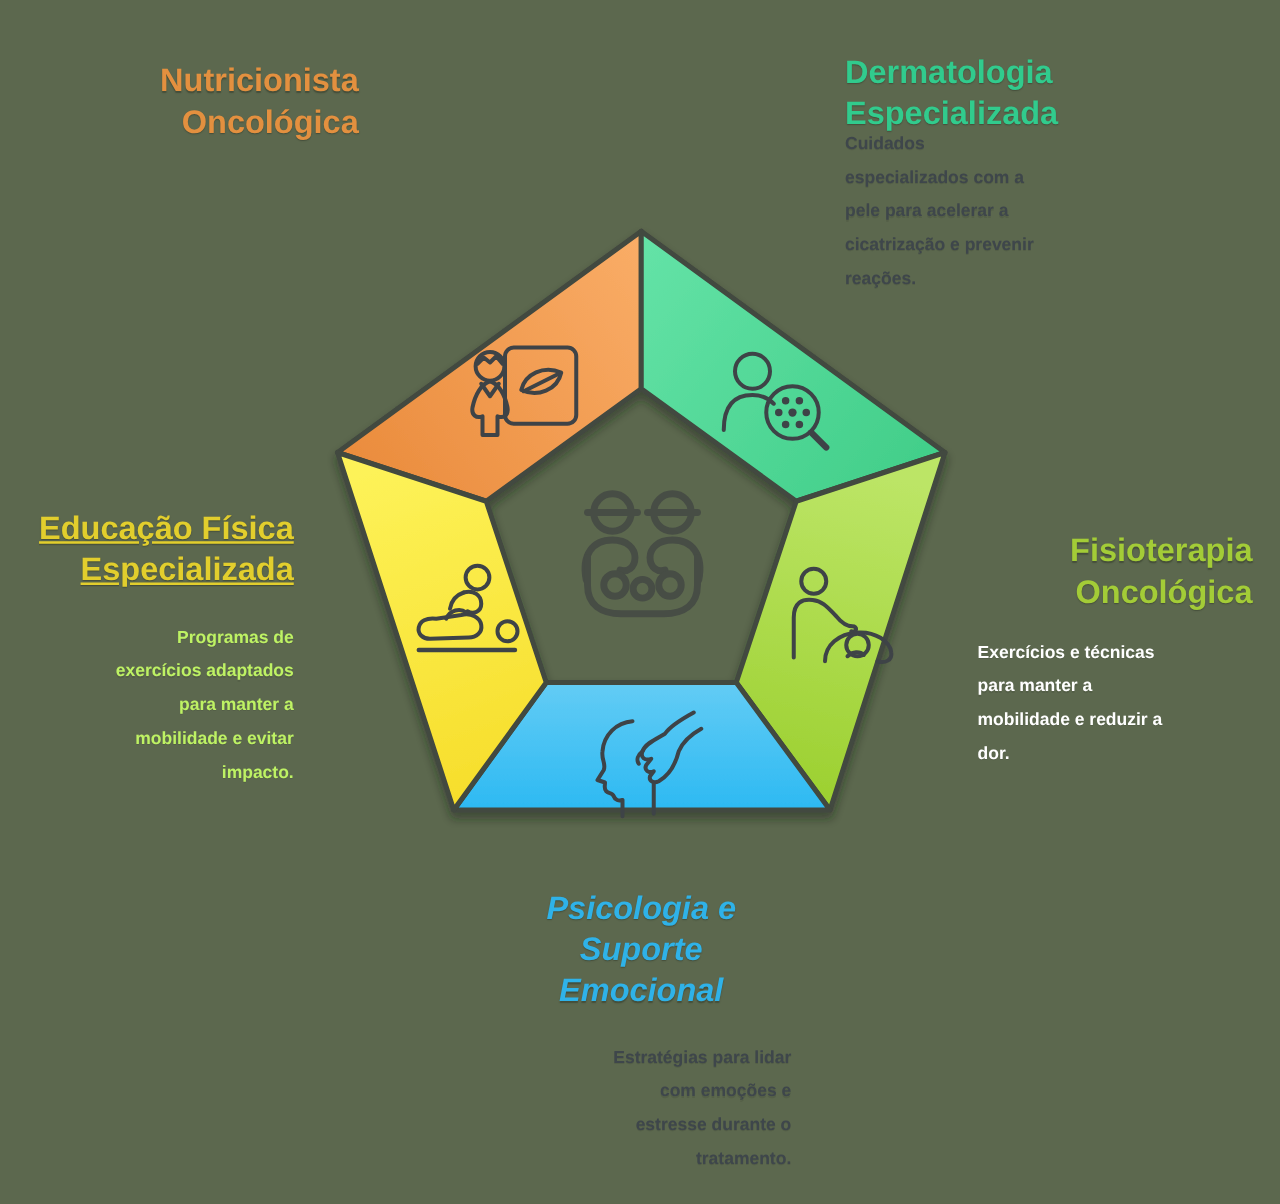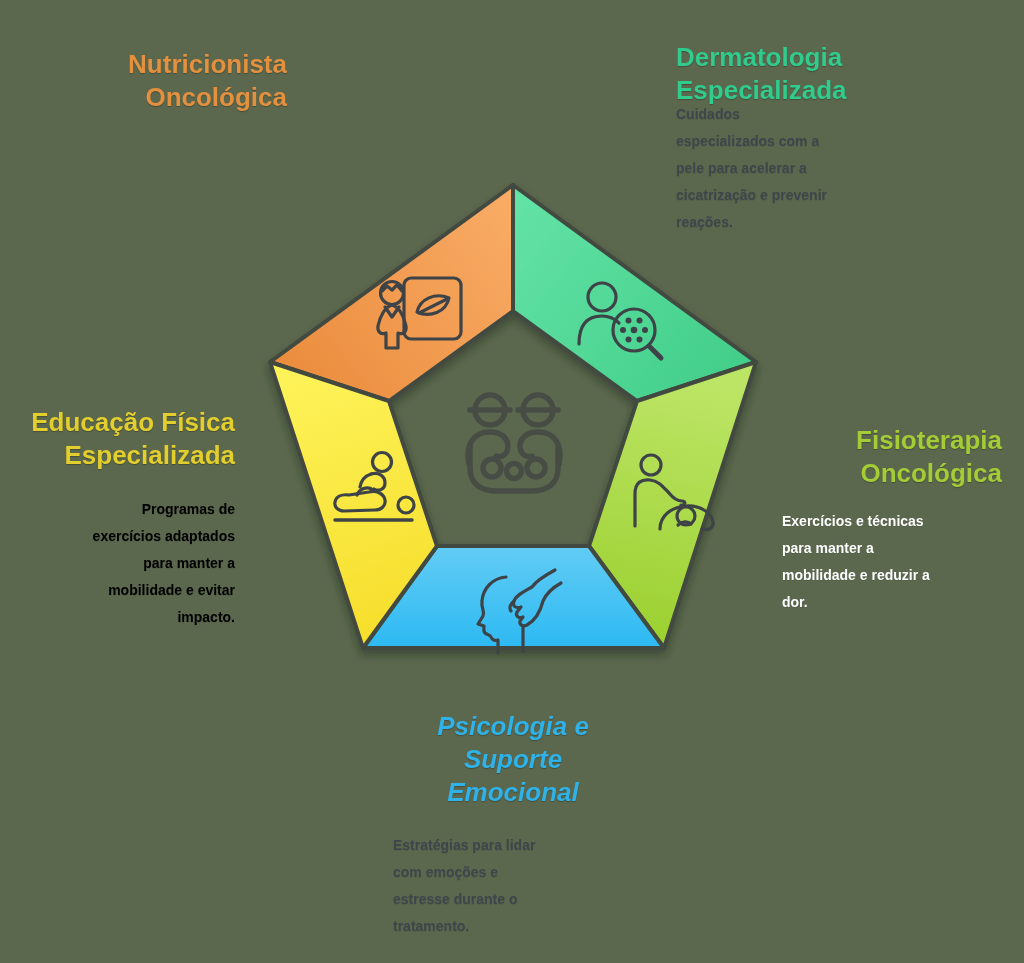--- a/index.html
+++ b/index.html
@@ -20,22 +20,22 @@
     color:#3E464B; white-space:pre-line;
     text-shadow:0 1px 0 rgba(60,66,50,0.25);
   }
   .t-nutri { left:27px;  top:48px;  width:260px; text-align:right; }
   .d-nutri { left:57px;  top:134px; width:300px; text-align:right; }
   .t-derma { left:676px; top:14px;  width:240px; text-align:left;margin-top:27px; }
   .d-derma { left:676px; top:101px; width:240px; text-align:left; }
   .t-fisio { left:782px; top:424px; width:220px; text-align:right; }
   .d-fisio { left:782px; top:508px; width:220px; text-align:left; }
   .t-psico { left:383px; top:710px; width:260px; text-align:center; }
-  .d-psico { left:393px; top:832px; width:240px; text-align:left; }
-  .t-edu   { left:5px;   top:406px; width:230px; text-align:right; }
+  .d-psico { left:393px; top:832px; width:240px; text-align:right; }
+  .t-edu   { left:5px;   top:406px; width:230px; text-align:right;text-decoration:underline; }
   .d-edu   { left:5px;   top:496px; width:230px; text-align:right; }
   svg.pent { position:absolute; left:0; top:0; }
   .seg { stroke:#42483F; stroke-width:4; stroke-linejoin:round; }
   .ic  { stroke:#3E4347; stroke-width:3.2; fill:none; stroke-linecap:round; stroke-linejoin:round; }
   .icf { fill:#3E4347; stroke:none; }
   .icc { stroke:#474D45; stroke-width:5.5; fill:none; stroke-linecap:round; stroke-linejoin:round; }
 </style>
 </head>
 <body style="background: rgb(92, 104, 78);">
 
@@ -160,19 +160,19 @@
   <div class="title t-psico" style="color: rgb(47, 178, 232); font-style: italic;">Psicologia e
 Suporte
 Emocional</div>
   <div class="desc  d-psico" style="color: rgb(62, 70, 75);">Estratégias para lidar
 com emoções e
 estresse durante o
 tratamento.</div>
 
   <div class="title t-edu" style="color: rgb(226, 206, 45);">Educação Física
 Especializada</div>
-  <div class="desc  d-edu" style="color: #000000;">Programas de
+  <div class="desc  d-edu" style="color: #bef264;">Programas de
 exercícios adaptados
 para manter a
 mobilidade e evitar
 impacto.</div>
 
 </div>
 
 </body></html>

